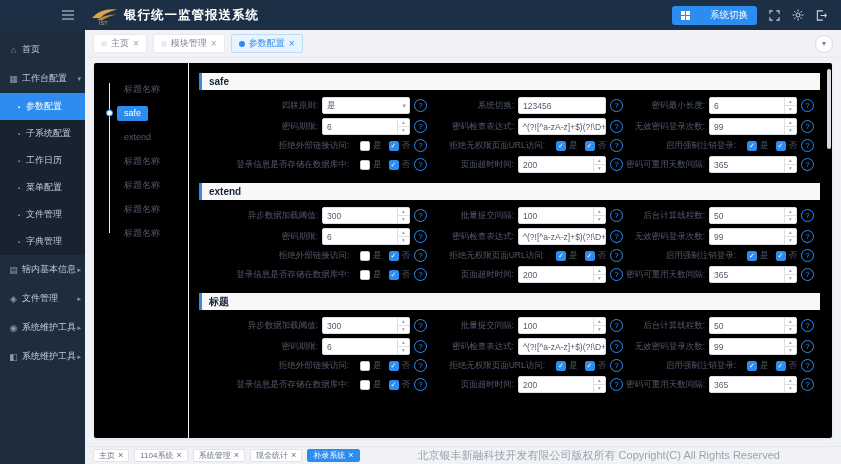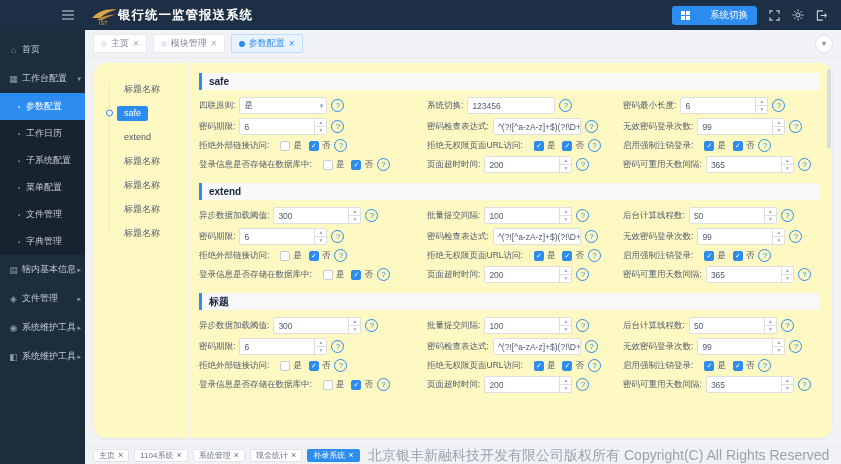--- a/index.html
+++ b/index.html
@@ -2,21 +2,21 @@
 <html style="--accent: #2d8cf0; --header-bg: #1c2f44; --sidebar-bg: #1e2d3e; --submenu-bg: #17232f;"><head>
 <meta charset="utf-8">
 <style>
 *{margin:0;padding:0;box-sizing:border-box}
 html,body{width:841px;height:464px;overflow:hidden}
 body{font-family:"Liberation Sans","DejaVu Sans",sans-serif;background:#f0f2f5;color:#515a6e;position:relative;font-size:10px}
 
 .header{position:absolute;top:0;left:0;width:100%;height:30px;background:var(--header-bg,#1c2f44);display:flex;align-items:center;z-index:5}
 .hamburger{margin-left:62px;display:flex;cursor:pointer}
 .logo{margin-left:16px;display:flex;align-items:center}
-.app-title{margin-left:0;color:#fff;font-size:12.5px;font-weight:bold;letter-spacing:1px;white-space:nowrap}
+.app-title{margin-left:6px;color:#fff;font-size:12.5px;font-weight:bold;letter-spacing:1px;white-space:nowrap}
 .header-right{margin-left:auto;display:flex;align-items:center;gap:12px;padding-right:14px}
 .switch-btn{display:flex;align-items:center;gap:20px;height:19px;padding:0 9px;background:var(--accent,#2d8cf0);border:none;border-radius:3px;color:#fff;font-size:9.5px;cursor:pointer;font-family:inherit}
 .h-icon{display:flex;cursor:pointer}
 
 .sidebar{position:absolute;top:30px;left:0;bottom:0;width:85px;background:var(--sidebar-bg,#1e2d3e);padding-top:5px;z-index:4}
 .side-item{height:29px;display:flex;align-items:center;padding:0 3px 0 8px;font-size:9px;color:#c5ccd4;cursor:pointer;position:relative;white-space:nowrap}
 .side-item .s-icon{width:11px;margin-right:3px;font-size:9px;color:#8e99a6;flex:none;text-align:center}
 .side-item .arrow{position:absolute;right:4px;font-size:7px;color:#8e99a6}
 .side-item.sub{height:27px;background:var(--submenu-bg,#17232f);padding-left:15px}
 .side-item.sub .s-icon{font-size:6px;width:8px}
@@ -27,32 +27,32 @@
 .tags{display:flex;gap:6px;flex:1}
 .tag{height:19px;display:flex;align-items:center;gap:4px;background:#fff;border:1px solid #e8eaec;border-radius:2px;padding:0 7px;font-size:9px;color:#808695;cursor:pointer;white-space:nowrap}
 .tag .dot{width:6px;height:6px;border-radius:50%;background:#e8eaec}
 .tag .x{font-size:10px;line-height:1;color:#9aa3ad}
 .tag.active{background:#e8f3fe;border-color:#bcdcf9;color:var(--accent,#2d8cf0)}
 .tag.active .dot{background:var(--accent,#2d8cf0)}
 .tag.active .x{color:var(--accent,#2d8cf0)}
 .tab-menu-btn{width:18px;height:18px;border:1px solid #dcdee2;border-radius:50%;background:#fff;display:flex;align-items:center;justify-content:center;font-size:8px;color:#808695;cursor:pointer;flex:none}
 
 .content{position:absolute;top:58px;left:85px;right:0;bottom:18px;padding:5px 9px 8px}
-.card{position:relative;width:100%;height:100%;background:#fef9c3;border-radius:12px;box-shadow:0 1px 3px rgba(0,0,0,.06);display:flex;overflow:hidden}
+.card{position:relative;width:100%;height:100%;background:#000000;border-radius:2px;box-shadow:0 1px 3px rgba(0,0,0,.06);display:flex;overflow:hidden}
 .anchor{width:94px;flex:none;padding:14px 2px 0 12px;position:relative}
 .rail{position:absolute;left:15px;top:20px;width:1px;height:150px;background:#e4e8ee}
 .a-item{height:24px;display:flex;align-items:center;padding-left:11px;font-size:9px;color:#515a6e;cursor:pointer;position:relative;white-space:nowrap}
 .a-item .chip{padding:2.5px 7px;border-radius:2px}
 .a-item.active .chip{background:var(--accent,#2d8cf0);color:#fff}
 .a-item.active::before{content:"";position:absolute;left:0;top:50%;transform:translateY(-50%);width:5px;height:5px;border-radius:50%;background:#fff;border:1.5px solid var(--accent,#2d8cf0)}
 .form{flex:1;padding:10px 12px 0 10px;border-left:1px solid #f2f3f6;overflow:hidden}
 .sec{margin-bottom:10px}
 .sec-title{height:17px;line-height:17px;background:#f8f8f9;border-left:3px solid var(--accent,#2d8cf0);padding-left:7px;font-size:10px;font-weight:bold;color:#17233d;margin-bottom:7px}
 .frow{display:flex;margin-bottom:4px}
-.field{display:flex;align-items:center;overflow:hidden}
+.field{display:flex;align-items:center;justify-content:flex-end;overflow:hidden}
 .f1{width:228px}.f2{width:196px}.f3{width:191px}
 .f-label{font-size:8.5px;color:#515a6e;padding-right:4px;white-space:nowrap}
 .control{width:88px;height:17px;flex:none;border:1px solid #dcdee2;border-radius:2px;background:#fff;display:flex;align-items:center;padding-left:4px;font-size:8.5px;color:#515a6e;position:relative;overflow:hidden}
 .control .value{flex:1;white-space:nowrap;overflow:hidden}
 .control.select .chev{font-size:7px;color:#98a2ae;padding:0 3px;flex:none}
 .control.stepper{padding-right:14px}
 .steps{position:absolute;right:0;top:0;bottom:0;width:12px;border-left:1px solid #dcdee2;display:flex;flex-direction:column;background:#fff}
 .steps span{flex:1;display:flex;align-items:center;justify-content:center;font-size:5.5px;color:#98a2ae;line-height:1;cursor:pointer}
 .steps .up{border-bottom:1px solid #dcdee2}
 .cb{width:10px;height:10px;flex:none;border:1px solid #c8ccd2;border-radius:2px;background:#fff;margin-left:7px;margin-right:3px;display:flex;align-items:center;justify-content:center;font-size:7px;color:#fff;cursor:pointer;line-height:1}
@@ -60,21 +60,21 @@
 .cb-label{font-size:8.5px;white-space:nowrap}
 .help{width:13px;height:13px;flex:none;margin-left:4px;border:1px solid var(--accent,#2d8cf0);border-radius:50%;color:var(--accent,#2d8cf0);font-size:8px;display:flex;align-items:center;justify-content:center;cursor:pointer}
 .vscroll{position:absolute;right:1px;top:4px;bottom:4px;width:5px}
 .vscroll .thumb{position:absolute;top:2px;right:0;width:4px;height:80px;border-radius:2px;background:#d7dbe2}
 
 .bottombar{position:absolute;left:85px;right:0;bottom:0;height:18px;background:#f0f2f5;border-top:1px solid #e6e9ee;display:flex;align-items:center;padding:0 8px;gap:5px}
 .b-tags{display:flex;gap:5px}
 .b-tag{height:13px;display:flex;align-items:center;gap:3px;background:#fff;border:1px solid #e0e3e8;border-radius:2px;padding:0 5px;font-size:8px;color:#67707c;cursor:pointer;white-space:nowrap}
 .b-tag .x{font-size:9px;line-height:1}
 .b-tag.active{background:var(--accent,#2d8cf0);border-color:var(--accent,#2d8cf0);color:#fff}
-.copyright{flex:1;text-align:center;font-size:14px;color:#9aa3b0;white-space:nowrap;overflow:hidden}
+.copyright{flex:1;text-align:center;font-size:11px;color:#9aa3b0;white-space:nowrap;overflow:hidden}
 </style>
 </head>
 <body>
 
 <div class="app">
 
   <header class="header">
     <span class="hamburger">
       <svg width="12" height="10" viewBox="0 0 12 10">
           <path d="M0 1h12M0 5h12M0 9h12" stroke="#cfd7e0" stroke-width="1.2"></path>
@@ -127,25 +127,25 @@
           <span class="s-icon">▦</span>
           <span class="s-label">工作台配置</span>
           <span class="arrow">▾</span>
         </div>
         <div class="side-item sub active">
           <span class="s-icon">▪</span>
           <span class="s-label">参数配置</span>
         </div>
         <div class="side-item sub">
           <span class="s-icon">▪</span>
-          <span class="s-label">工作日历</span>
+          <span class="s-label">子系统配置</span>
         </div>
         <div class="side-item sub">
           <span class="s-icon">▪</span>
-          <span class="s-label">子系统配置</span>
+          <span class="s-label">工作日历</span>
         </div>
         <div class="side-item sub">
           <span class="s-icon">▪</span>
           <span class="s-label">菜单配置</span>
         </div>
         <div class="side-item sub">
           <span class="s-icon">▪</span>
           <span class="s-label">文件管理</span>
         </div>
         <div class="side-item sub">

